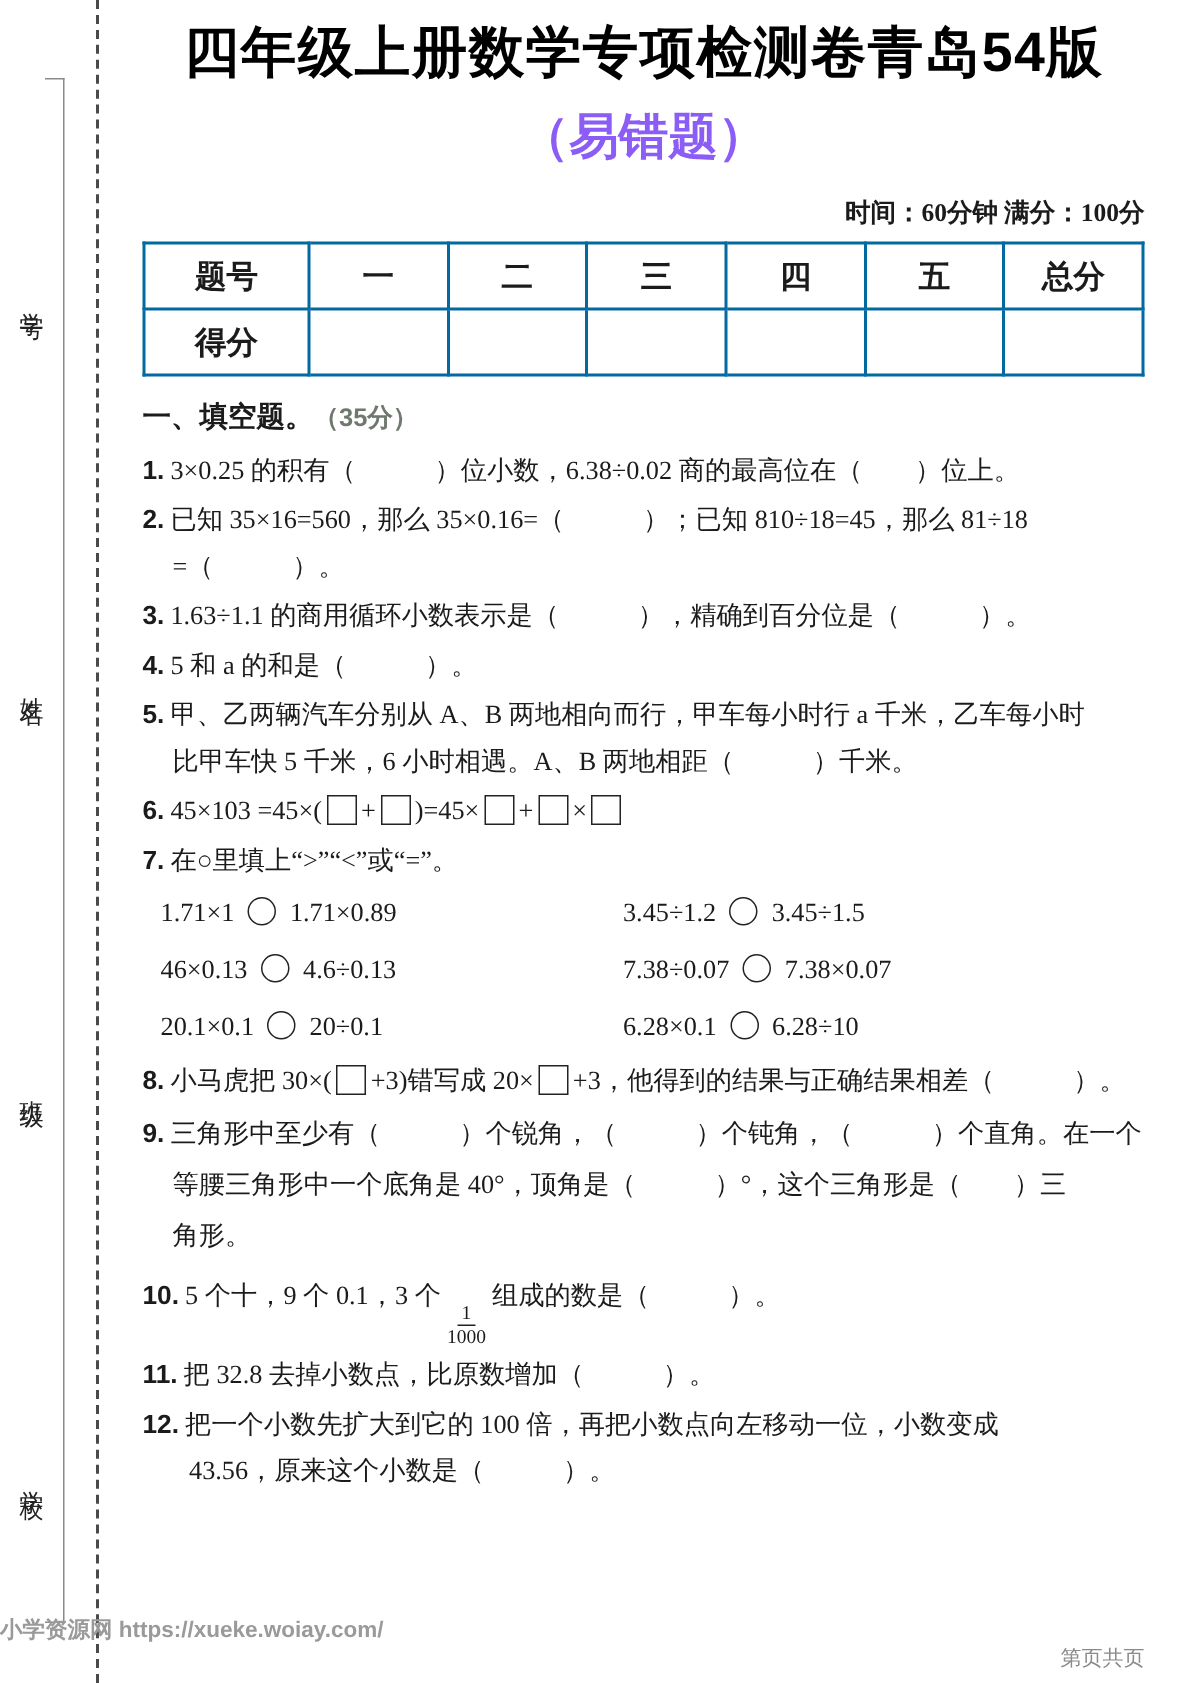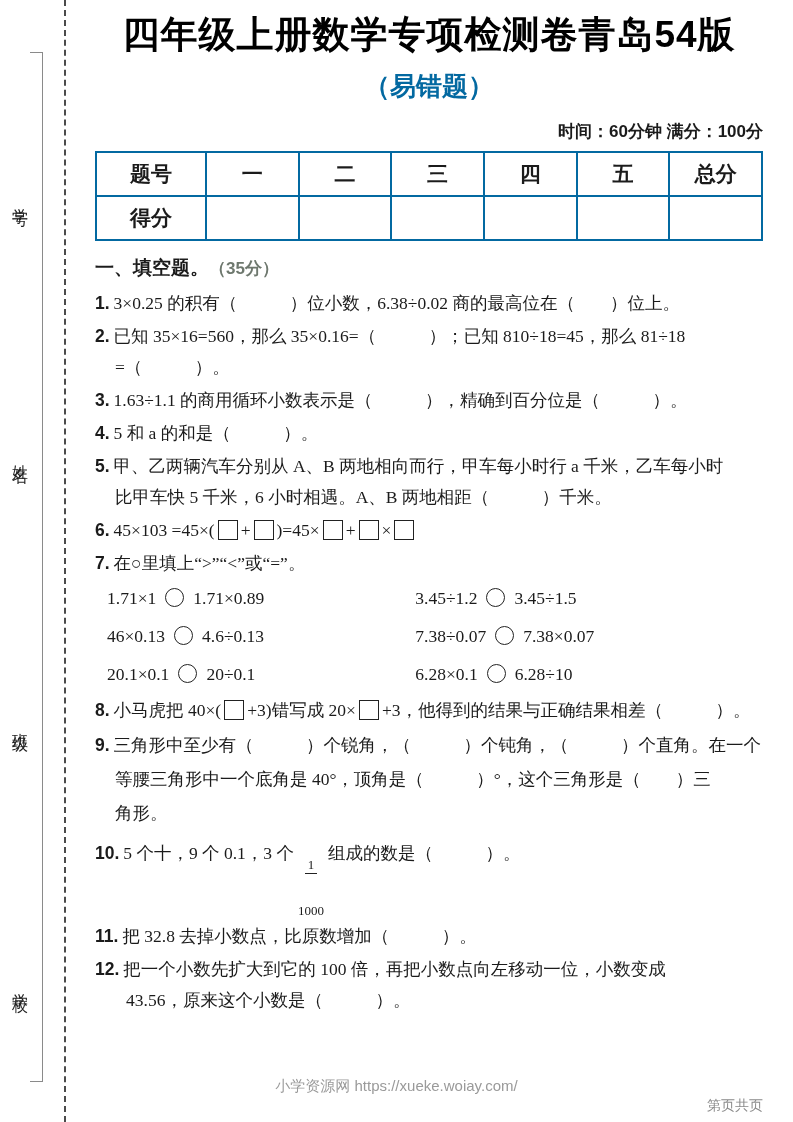--- a/index.html
+++ b/index.html
@@ -13,23 +13,23 @@
   .fold-mark { position:absolute; left:30px; top:52px; width:13px; height:1030px;
     border-right:1px solid #8a8a8a; border-top:1px solid #8a8a8a; border-bottom:1px solid #8a8a8a; }
   .seal-label { position:absolute; left:9px; writing-mode:vertical-rl; text-orientation:upright;
     font-size:16px; letter-spacing:4px; color:#222; font-family:"Liberation Sans","DejaVu Sans",sans-serif; }
   .lbl-1 { top:195px; } .lbl-2 { top:452px; } .lbl-3 { top:720px; } .lbl-4 { top:980px; }
 
   .main { position:absolute; left:95px; top:10px; width:668px; }
   .title { text-align:center; font-family:"Liberation Sans","DejaVu Sans",sans-serif;
     font-weight:900; font-size:37px; letter-spacing:1px; color:#000; }
   .subtitle { text-align:center; font-family:"Liberation Sans","DejaVu Sans",sans-serif;
-    font-weight:900; font-size:26px; margin-top:9px; color:#0369a1; }
+    font-weight:900; font-size:33px; margin-top:9px; color:#8b5cf6; }
   .meta { text-align:right; font-size:17px; margin-top:16px; margin-bottom:8px;
-    font-family:Liberation Sans, sans-serif; font-weight:600; }
+    font-family:Liberation Serif, serif; font-weight:600; }
 
   table.score { width:100%; border-collapse:collapse; table-layout:fixed; }
   table.score td { border:2px solid #0369a1; height:44px; text-align:center; vertical-align:middle;
     font-family:"Liberation Sans","DejaVu Sans",sans-serif; font-weight:bold; font-size:21px; }
   td.qhao { width:16.5%; }
 
   .section-title { margin:14px 0 7px; font-family:"Liberation Sans","DejaVu Sans",sans-serif;
     font-weight:bold; font-size:19px; }
   .section-points { color:#6e786e; font-weight:bold; font-size:17px; }
 
@@ -42,24 +42,24 @@
   .box { display:inline-block; width:20px; height:20px; border:1.4px solid #222;
     vertical-align:-4px; margin:0 3px; background:#fff; }
   .circle { display:inline-block; width:19px; height:19px; border:1.4px solid #222;
     border-radius:50%; vertical-align:-3px; margin:0 9px; background:#fff; }
   .cmp-rows { padding-left:12px; }
   .cmp-row { display:grid; grid-template-columns:47% 53%; line-height:38px; }
   .q10line { line-height:42px; }
   .frac { display:inline-flex; flex-direction:column; align-items:center;
     vertical-align:-10px; font-size:13px; line-height:1.15; margin:0 3px; }
   .frac .fnum { border-bottom:1.2px solid #222; padding:0 3px; }
-  .frac .fden { padding:0 1px;margin-top:30px; }
+  .frac .fden { padding:0 1px; }
 
-  .footer-site { position:absolute; left:0; width:100%; bottom:26px; text-align:center;
-    color:#9a9a9a; font-size:15px; font-family:"Liberation Sans","DejaVu Sans",sans-serif; }
+  .footer-site { position:absolute; left:0; width:100%; bottom:26px; text-align:left;
+    color:#9a9a9a; font-size:15px; font-family:"Liberation Sans","DejaVu Sans",sans-serif;font-weight:bold; }
   .footer-page { position:absolute; right:30px; bottom:7px; color:#8a8a8a; font-size:14px; }
 </style>
 </head>
 <body>
 
 <div class="page">
 
   <div class="seal-dashed"></div>
   <div class="fold-mark"></div>
   <div class="seal-label lbl-1">学号：</div>
@@ -138,21 +138,21 @@
           <div class="cmp"><span>7.38÷0.07</span><span class="circle"></span><span>7.38×0.07</span></div>
         </div>
         <div class="cmp-row">
           <div class="cmp"><span>20.1×0.1</span><span class="circle"></span><span>20÷0.1</span></div>
           <div class="cmp"><span>6.28×0.1</span><span class="circle"></span><span>6.28÷10</span></div>
         </div>
       </div>
     </div>
 
     <div class="question">
-      <div class="qline"><span class="qnum">8.</span><span>小马虎把 40×(</span><span class="box"></span><span>+3)错写成 20×</span><span class="box"></span><span>+3，他得到的结果与正确结果相差（　　　）。</span></div>
+      <div class="qline"><span class="qnum">8.</span><span>小马虎把 30×(</span><span class="box"></span><span>+3)错写成 20×</span><span class="box"></span><span>+3，他得到的结果与正确结果相差（　　　）。</span></div>
     </div>
 
     <div class="question q9">
       <div class="qline"><span class="qnum">9.</span><span>三角形中至少有（　　　）个锐角，（　　　）个钝角，（　　　）个直角。在一个</span></div>
       <div class="qline cont">等腰三角形中一个底角是 40°，顶角是（　　　）°，这个三角形是（　　）三</div>
       <div class="qline cont">角形。</div>
     </div>
 
     <div class="question">
       <div class="qline q10line"><span class="qnum">10.</span><span>5 个十，9 个 0.1，3 个</span><span class="frac">

